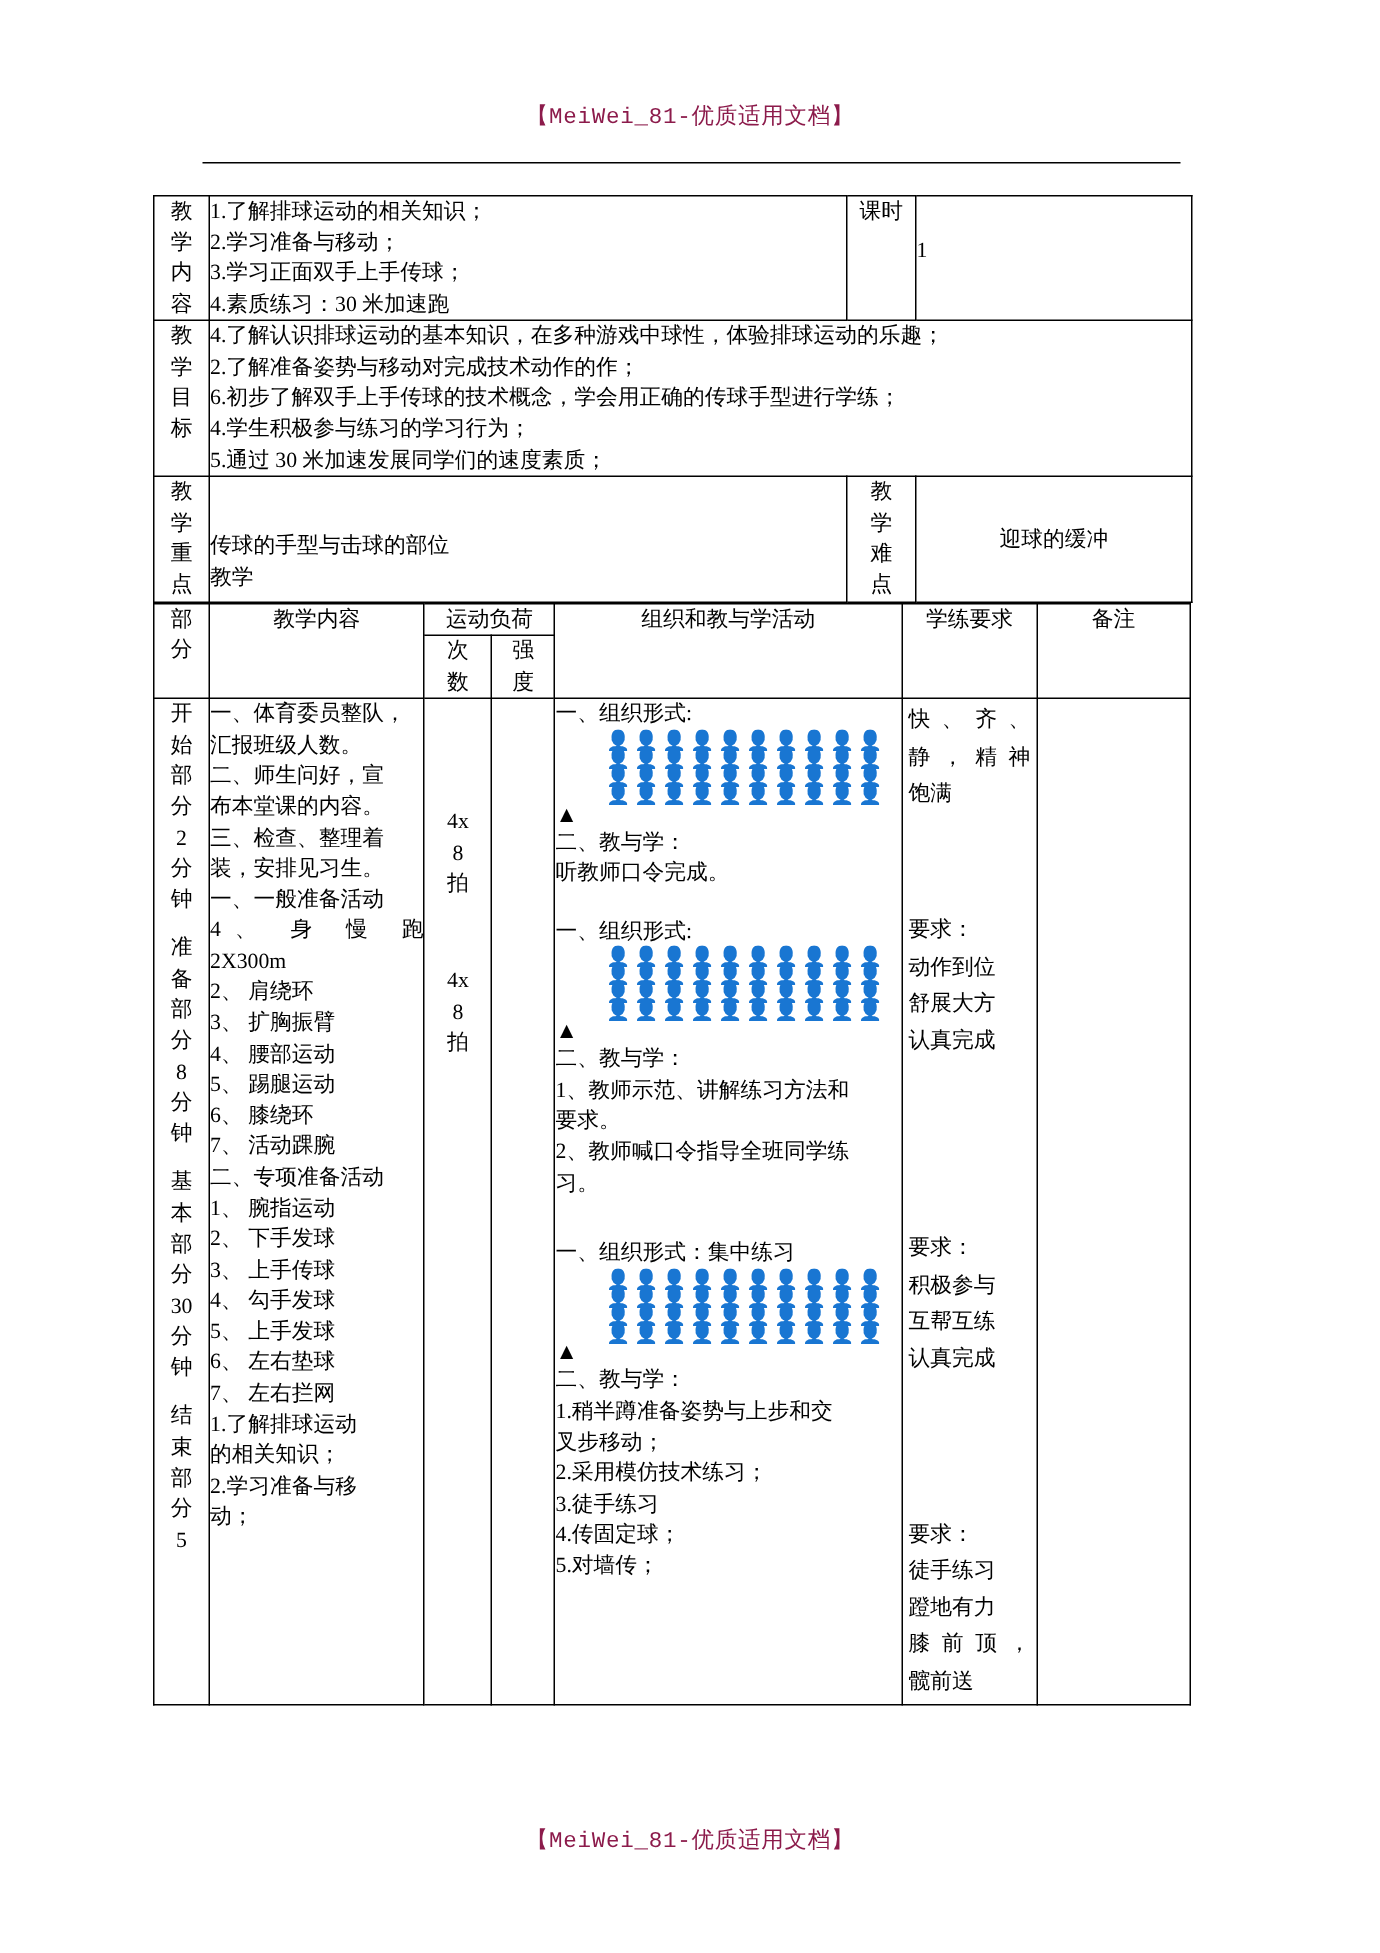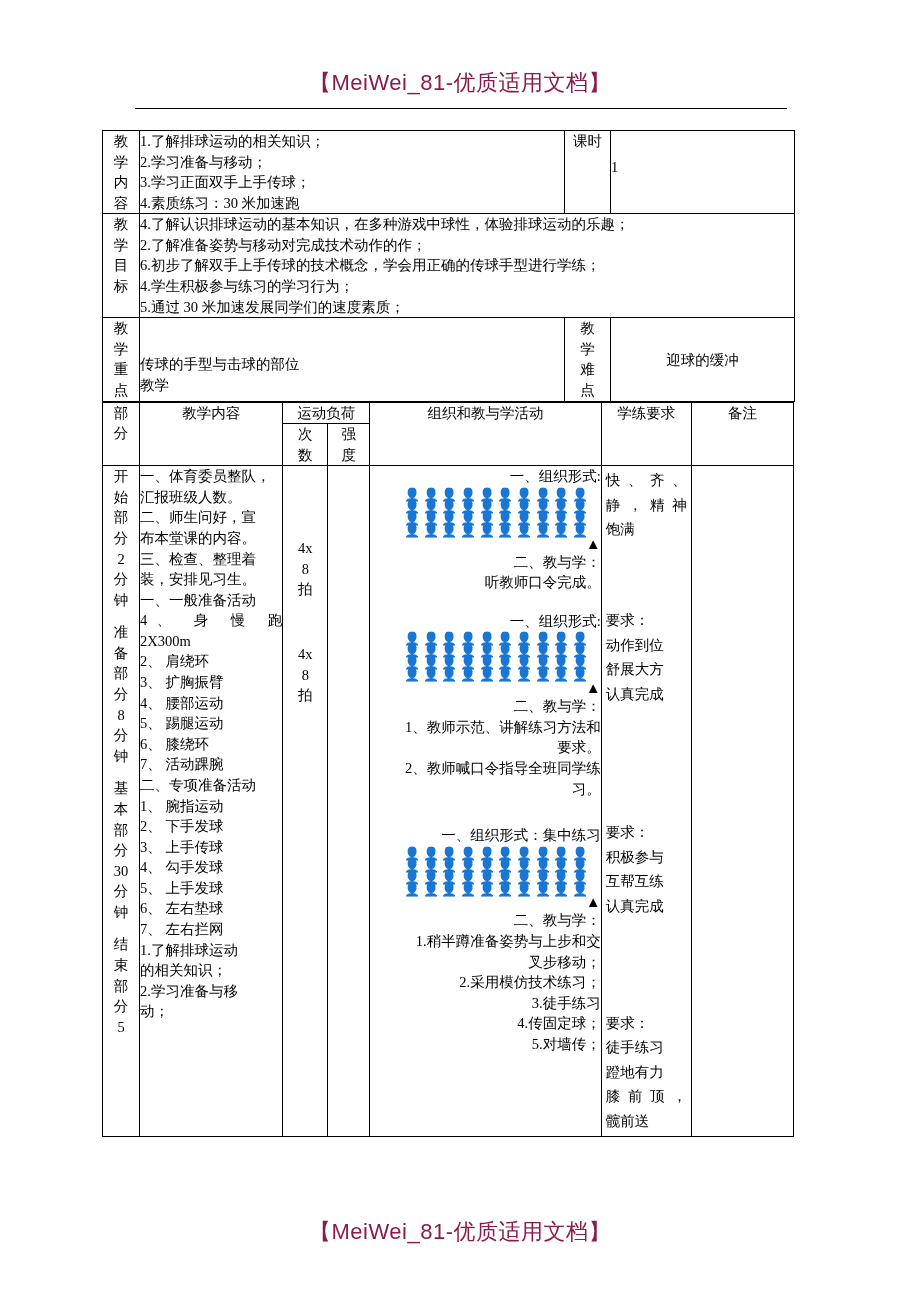--- a/index.html
+++ b/index.html
@@ -20,22 +20,22 @@
     height: 1302px;
     position: relative;
     box-sizing: border-box;
   }
   
   .wm {
     position: absolute;
     left: 0;
     width: 920px;
     text-align: center;
-    font-family: Liberation Sans, sans-serif;
-    font-size: 22px;
+    font-family: Liberation Mono, monospace;
+    font-size: 15px;
     letter-spacing: 0.5px;
     color: #8c1b4b;
     font-weight: 500;
   }
   .wm-header { top: 68px; }
   .wm-footer { top: 1217px; }
   .header-rule {
     position: absolute;
     left: 135px;
     top: 108px;
@@ -105,21 +105,21 @@
     font-size: 15px;
     line-height: 1.40;
     padding: 4px 4px 4px 6px;
   }
   .content-col p { margin: 0; }
   .org-col {
     font-size: 14px;
     line-height: 1.42;
     padding: 4px 4px 4px 4px;
   }
-  .org-col p { margin: 0; text-align: right; }
+  .org-col p { margin: 0; }
   .formation {
     margin: 2px 0 0 34px;
     line-height: 0.92;
     letter-spacing: 2.5px;
     font-family: "DejaVu Sans", sans-serif;
     font-size: 13px;
   }
   .formation .frow { white-space: nowrap; }
   .tri {
     font-size: 15px;

